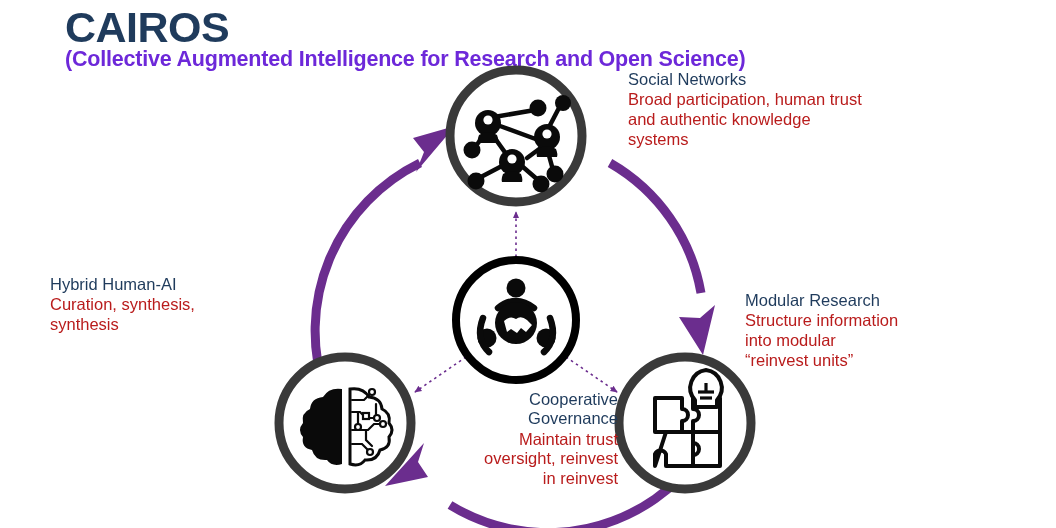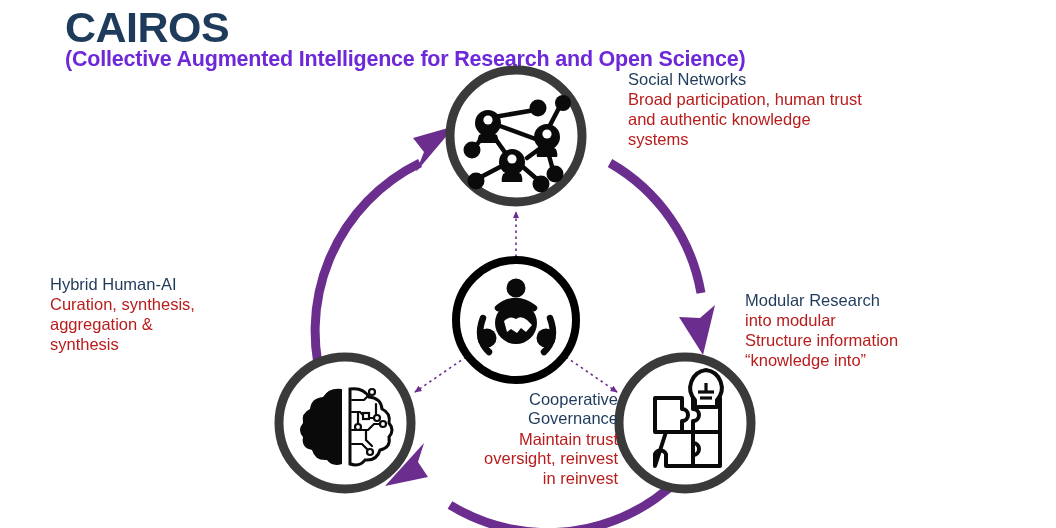--- a/index.html
+++ b/index.html
@@ -241,29 +241,28 @@
 
 <div class="callout" id="callout-social">
   <p class="ct-title">Social Networks</p>
   <p class="ct-body">Broad participation, human trust</p>
   <p class="ct-body">and authentic knowledge</p>
   <p class="ct-body">systems</p>
 </div>
 
 <div class="callout" id="callout-modular">
   <p class="ct-title">Modular Research</p>
+  <p class="ct-body">Structure information</p>
   <p class="ct-body">into modular</p>
-  <p class="ct-body">Structure information</p>
-  <p class="ct-body">“knowledge into”</p>
+  <p class="ct-body">“reinvest units”</p>
 </div>
 
 <div class="callout" id="callout-hybrid">
   <p class="ct-title">Hybrid Human-AI</p>
   <p class="ct-body">Curation, synthesis,</p>
-  <p class="ct-body">aggregation &amp;</p>
   <p class="ct-body">synthesis</p>
 </div>
 
 <div class="callout" id="callout-governance">
   <p class="ct-title">Cooperative<br>Governance</p>
   <p class="ct-body">Maintain trust</p>
   <p class="ct-body">oversight, reinvest</p>
   <p class="ct-body">in reinvest</p>
 </div>
 

